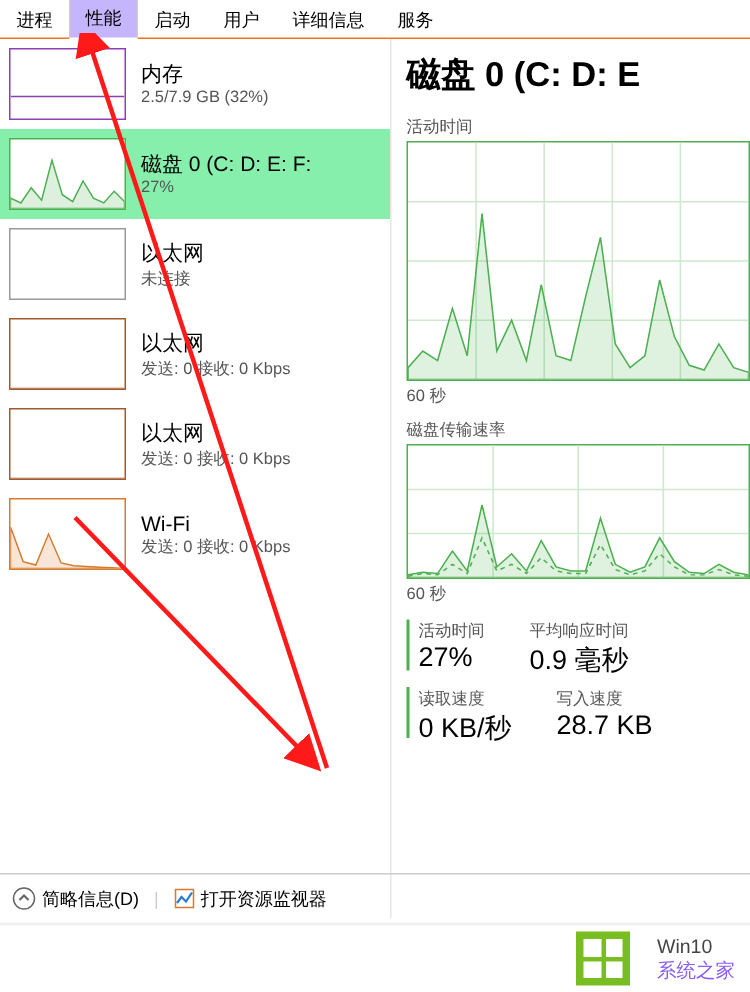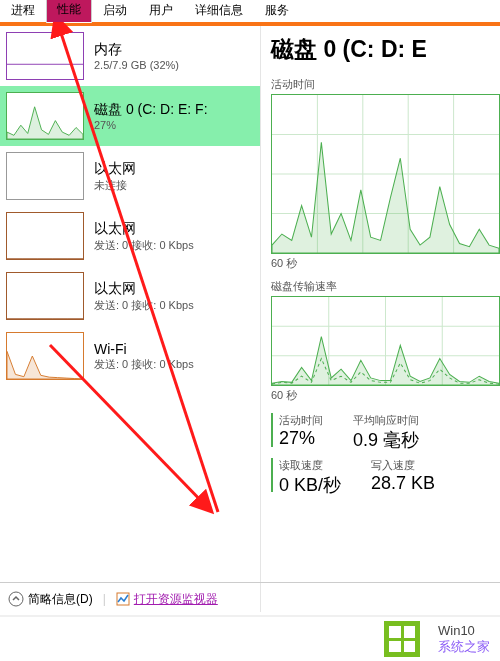--- a/index.html
+++ b/index.html
@@ -1,19 +1,19 @@
 <!DOCTYPE html>
 <html><head>
 <meta charset="utf-8">
 <style>
   * { box-sizing: border-box; margin: 0; padding: 0; }
   body { font-family: "Microsoft YaHei", Arial, sans-serif; width: 500px; height: 661px; overflow: hidden; background: #fff; font-size: 12px; color: #000; position: relative; }
-  .tabs { display: flex; border-bottom: 4px solid #f97316; height: 26px; align-items: flex-end; }
+  .tabs { display: flex; border-bottom: 1px solid #f97316; height: 26px; align-items: flex-end; }
   .tab { padding: 4px 10px; border: 1px solid transparent; border-bottom: none; cursor: default; font-size: 12px; position: relative; top: 1px;}
-  .tab.selected { background: #be185d; border: 1px solid #ccc; border-bottom: 1px solid #fff; }
+  .tab.selected { background: #c4b5fd; border: 1px solid #ccc; border-bottom: 1px solid #fff; }
   .content { display: flex; height: 586px; }
   .sidebar { width: 260px; display: flex; flex-direction: column; overflow: hidden; }
   .side-item { display: flex; align-items: center; padding: 6px 6px; gap: 10px; }
   .side-item.selected { background: #86efac; }
   .thumb { width: 78px; height: 48px; border: 1px solid #888; position: relative; background: #fff; }
   .thumb svg { position: absolute; left:0; top:0; width:100%; height:100%; }
   .side-text .title { font-size: 14px; }
   .side-text .sub { font-size: 11px; color: #555; }
   .main { flex: 1; padding: 8px 0 0 10px; border-left: 1px solid #e5e5e5; overflow: hidden;}
   .main-title { font-size: 23px; font-weight: 700; margin-bottom: 12px; white-space: nowrap;}
@@ -21,21 +21,21 @@
   .big-chart { border: 1px solid #4caf50; height: 160px; margin-bottom: 2px; position: relative; }
   .big-chart svg, .mid-chart svg { position:absolute; left:0; top:0; width:100%; height:100%;}
   .axis-label { font-size: 11px; color: #555; margin-bottom: 8px;}
   .mid-chart { border: 1px solid #4caf50; height: 90px; margin-bottom: 2px; position: relative;}
   .stats { display: flex; flex-wrap: wrap; gap: 0 20px; margin-top: 10px;}
   .stat { margin-bottom: 6px; margin-right: 10px;}
   .stat .label { font-size: 11px; color: #555; }
   .stat .value { font-size: 18px; }
   .bottom { position: absolute; left: 0; bottom: 46px; width: 100%; height: 28px; border-top: 1px solid #ccc; display: flex; align-items: center; padding: 16px 8px; gap: 10px;}
   .bottom .collapse { display:flex; align-items:center; gap:4px;}
-  .bottom .link { color: #a21caf; cursor: pointer; text-decoration: underline; }
+  .bottom .link { color: #000000; cursor: pointer; }
   .resmon-icon { width:14px; height:14px; display:inline-block; }
   .watermark { position: absolute; right: 0; bottom: 0; height: 46px; width: 100%; display:flex; align-items:center; justify-content:flex-end; background:#fff; border-top: 2px solid rgba(0,0,0,0.06);}
   .wm-box { display:flex; align-items:center; gap:18px; padding-right:10px;}
   .wm-logo { width:36px; height:36px; background:#78be20; display:grid; grid-template:1fr 1fr/1fr 1fr; gap:3px; padding:5px;}
   .wm-logo div{background:#fff;}
   .wm-text .t1{font-size:13px; color:#444;}
   .wm-text .t2{font-size:13px; color:#8b5cf6;}
   .arrow1, .arrow2 { position: absolute; pointer-events:none; }
   .arrow1 { left: 48px; top: 22px; width: 190px; height: 500px; }
   .arrow2 { left: 45px; top: 340px; width:180px; height:180px; }

